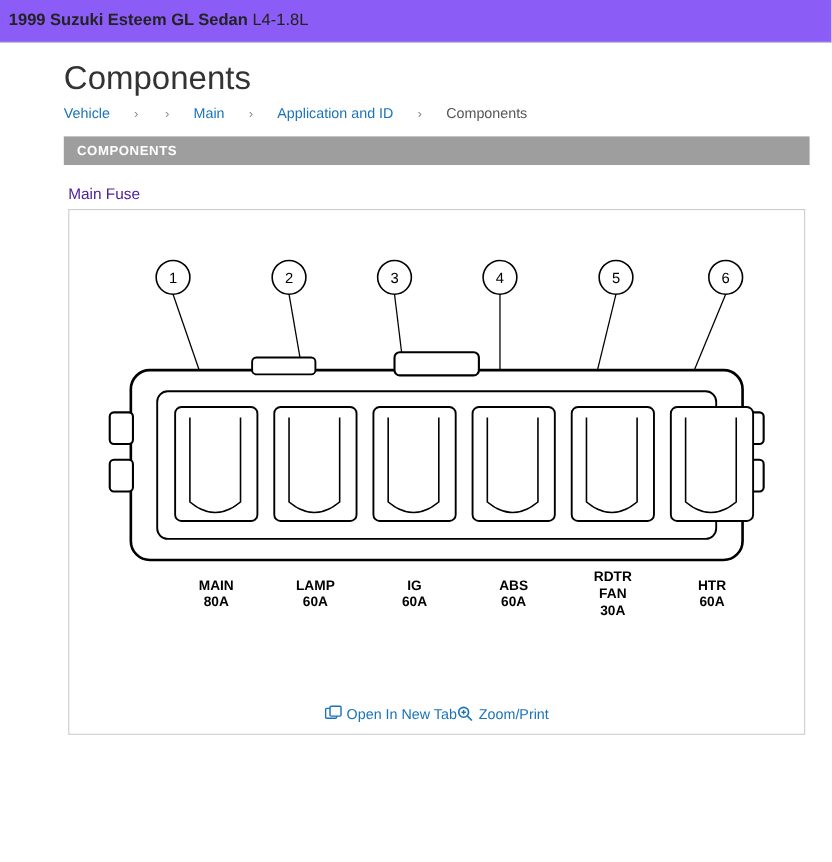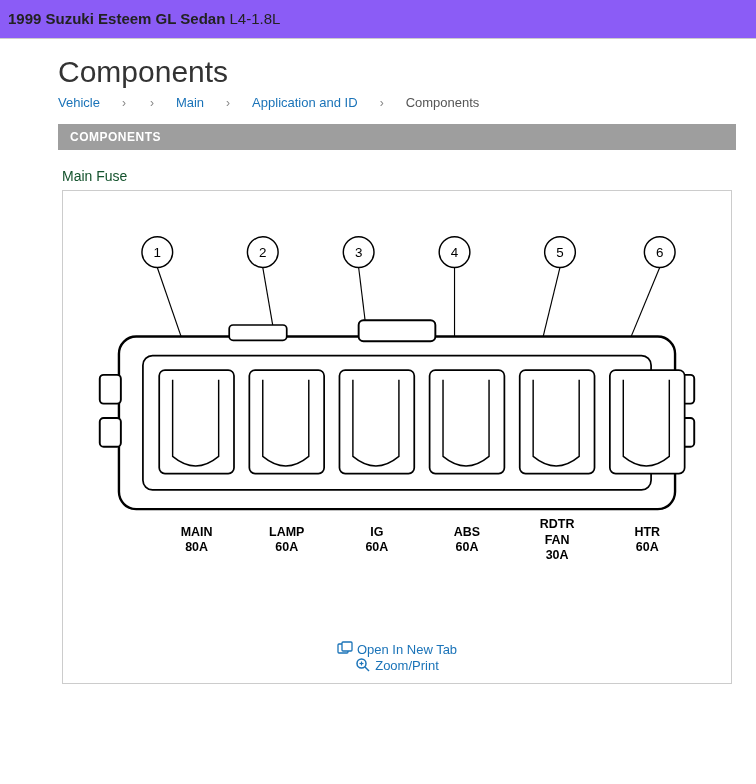--- a/index.html
+++ b/index.html
@@ -73,21 +73,21 @@
       padding: 6px 12px;
       margin-bottom: 18px;
     }
 
     
     .diagram-container {
       margin: 0 4px;
     }
     .diagram-label {
       font-size: 14px;
-      color: #14532d;
+      color: #4c1d95;
       margin-bottom: 6px;
     }
 
     .diagram-box {
       border: 1px solid #ccc;
       padding: 12px 8px 10px 8px;
       position: relative;
       background: #fff;
     }
 
@@ -98,21 +98,20 @@
       justify-content: center;
     }
 
     
     .diagram-footer {
       display: flex;
       justify-content: center;
       align-items: center;
       margin-top: 8px;
       padding: 0 4px;
-      flex-direction: column;
     }
     .diagram-footer a {
       color: #1a73b8;
       font-size: 13px;
       text-decoration: none;
       display: flex;
       align-items: center;
       gap: 4px;
     }
   </style>

